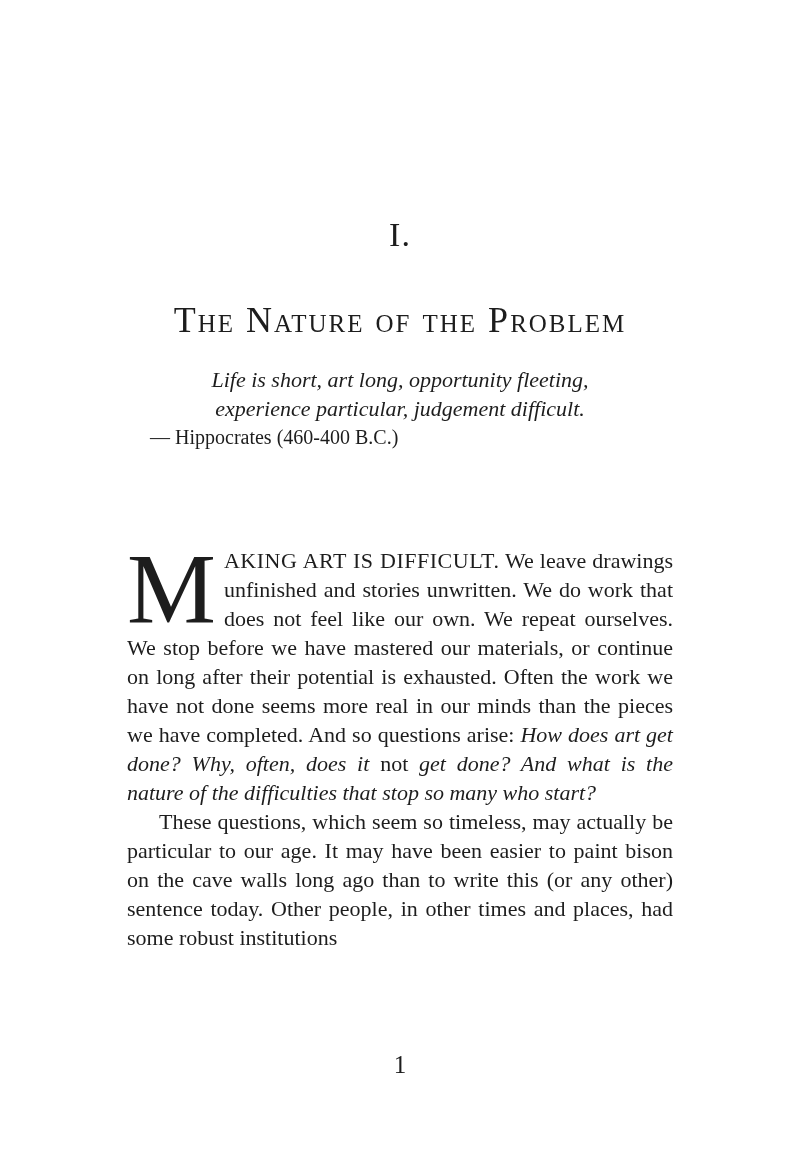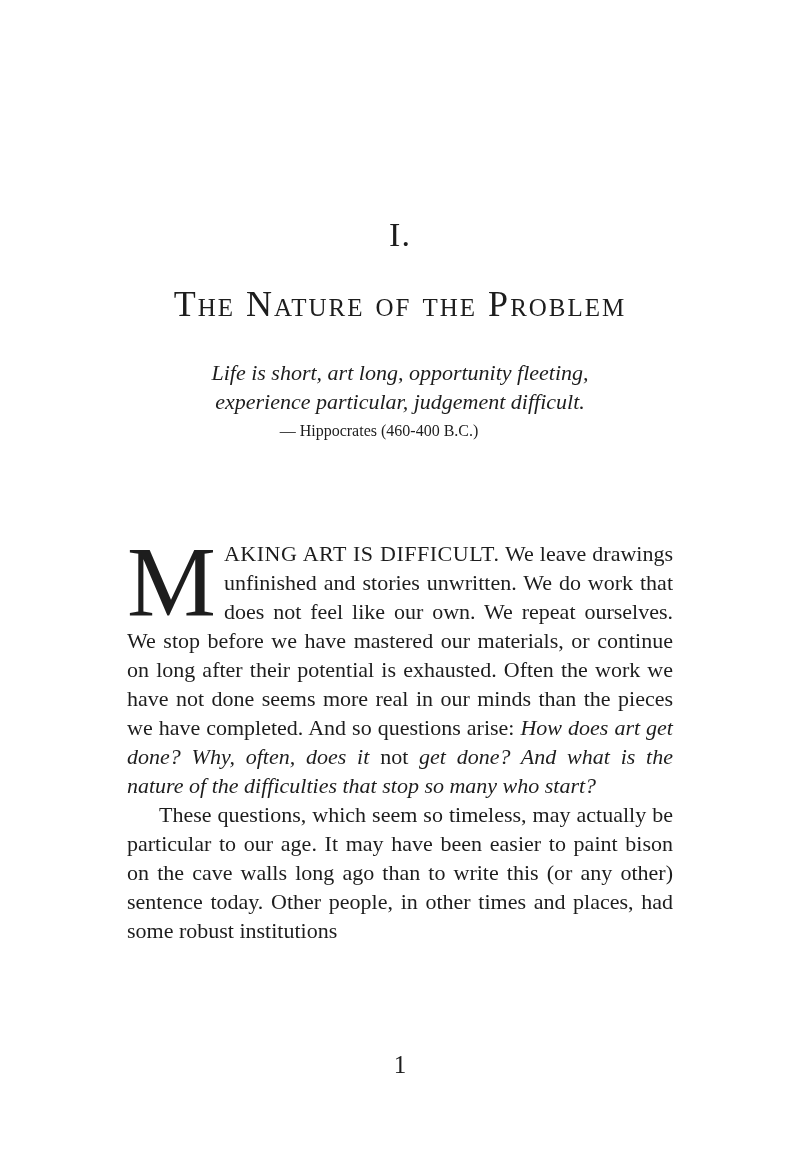--- a/index.html
+++ b/index.html
@@ -18,41 +18,41 @@
     background: #ffffff;
   }
   .chapter-number {
     padding-top: 216px;
     text-align: center;
     font-size: 34px;
     line-height: 38px;
     letter-spacing: 1px;
   }
   .chapter-title {
-    margin-top: 30px;
+    margin-top: 46px;
     text-align: center;
     font-weight: normal;
     font-variant: small-caps;
     font-size: 36px;
     line-height: 40px;
     letter-spacing: 2px;
   }
   .epigraph {
     width: 500px;
-    margin: 34px auto 0;
+    margin: 25px auto 0;
     text-align: center;
     font-style: italic;
     font-size: 22px;
     line-height: 29px;
   }
   .epigraph-attribution {
     font-style: normal;
-    font-size: 16px;
+    font-size: 20px;
     line-height: 29px;
-    text-align: center;
+    text-align: left;
     padding-right: 42px;
   }
   .body-text {
     width: 546px;
     margin: 94px auto 0;
     font-size: 22px;
     line-height: 29px;
     text-align: justify;
   }
   .paragraph { margin: 0; }

